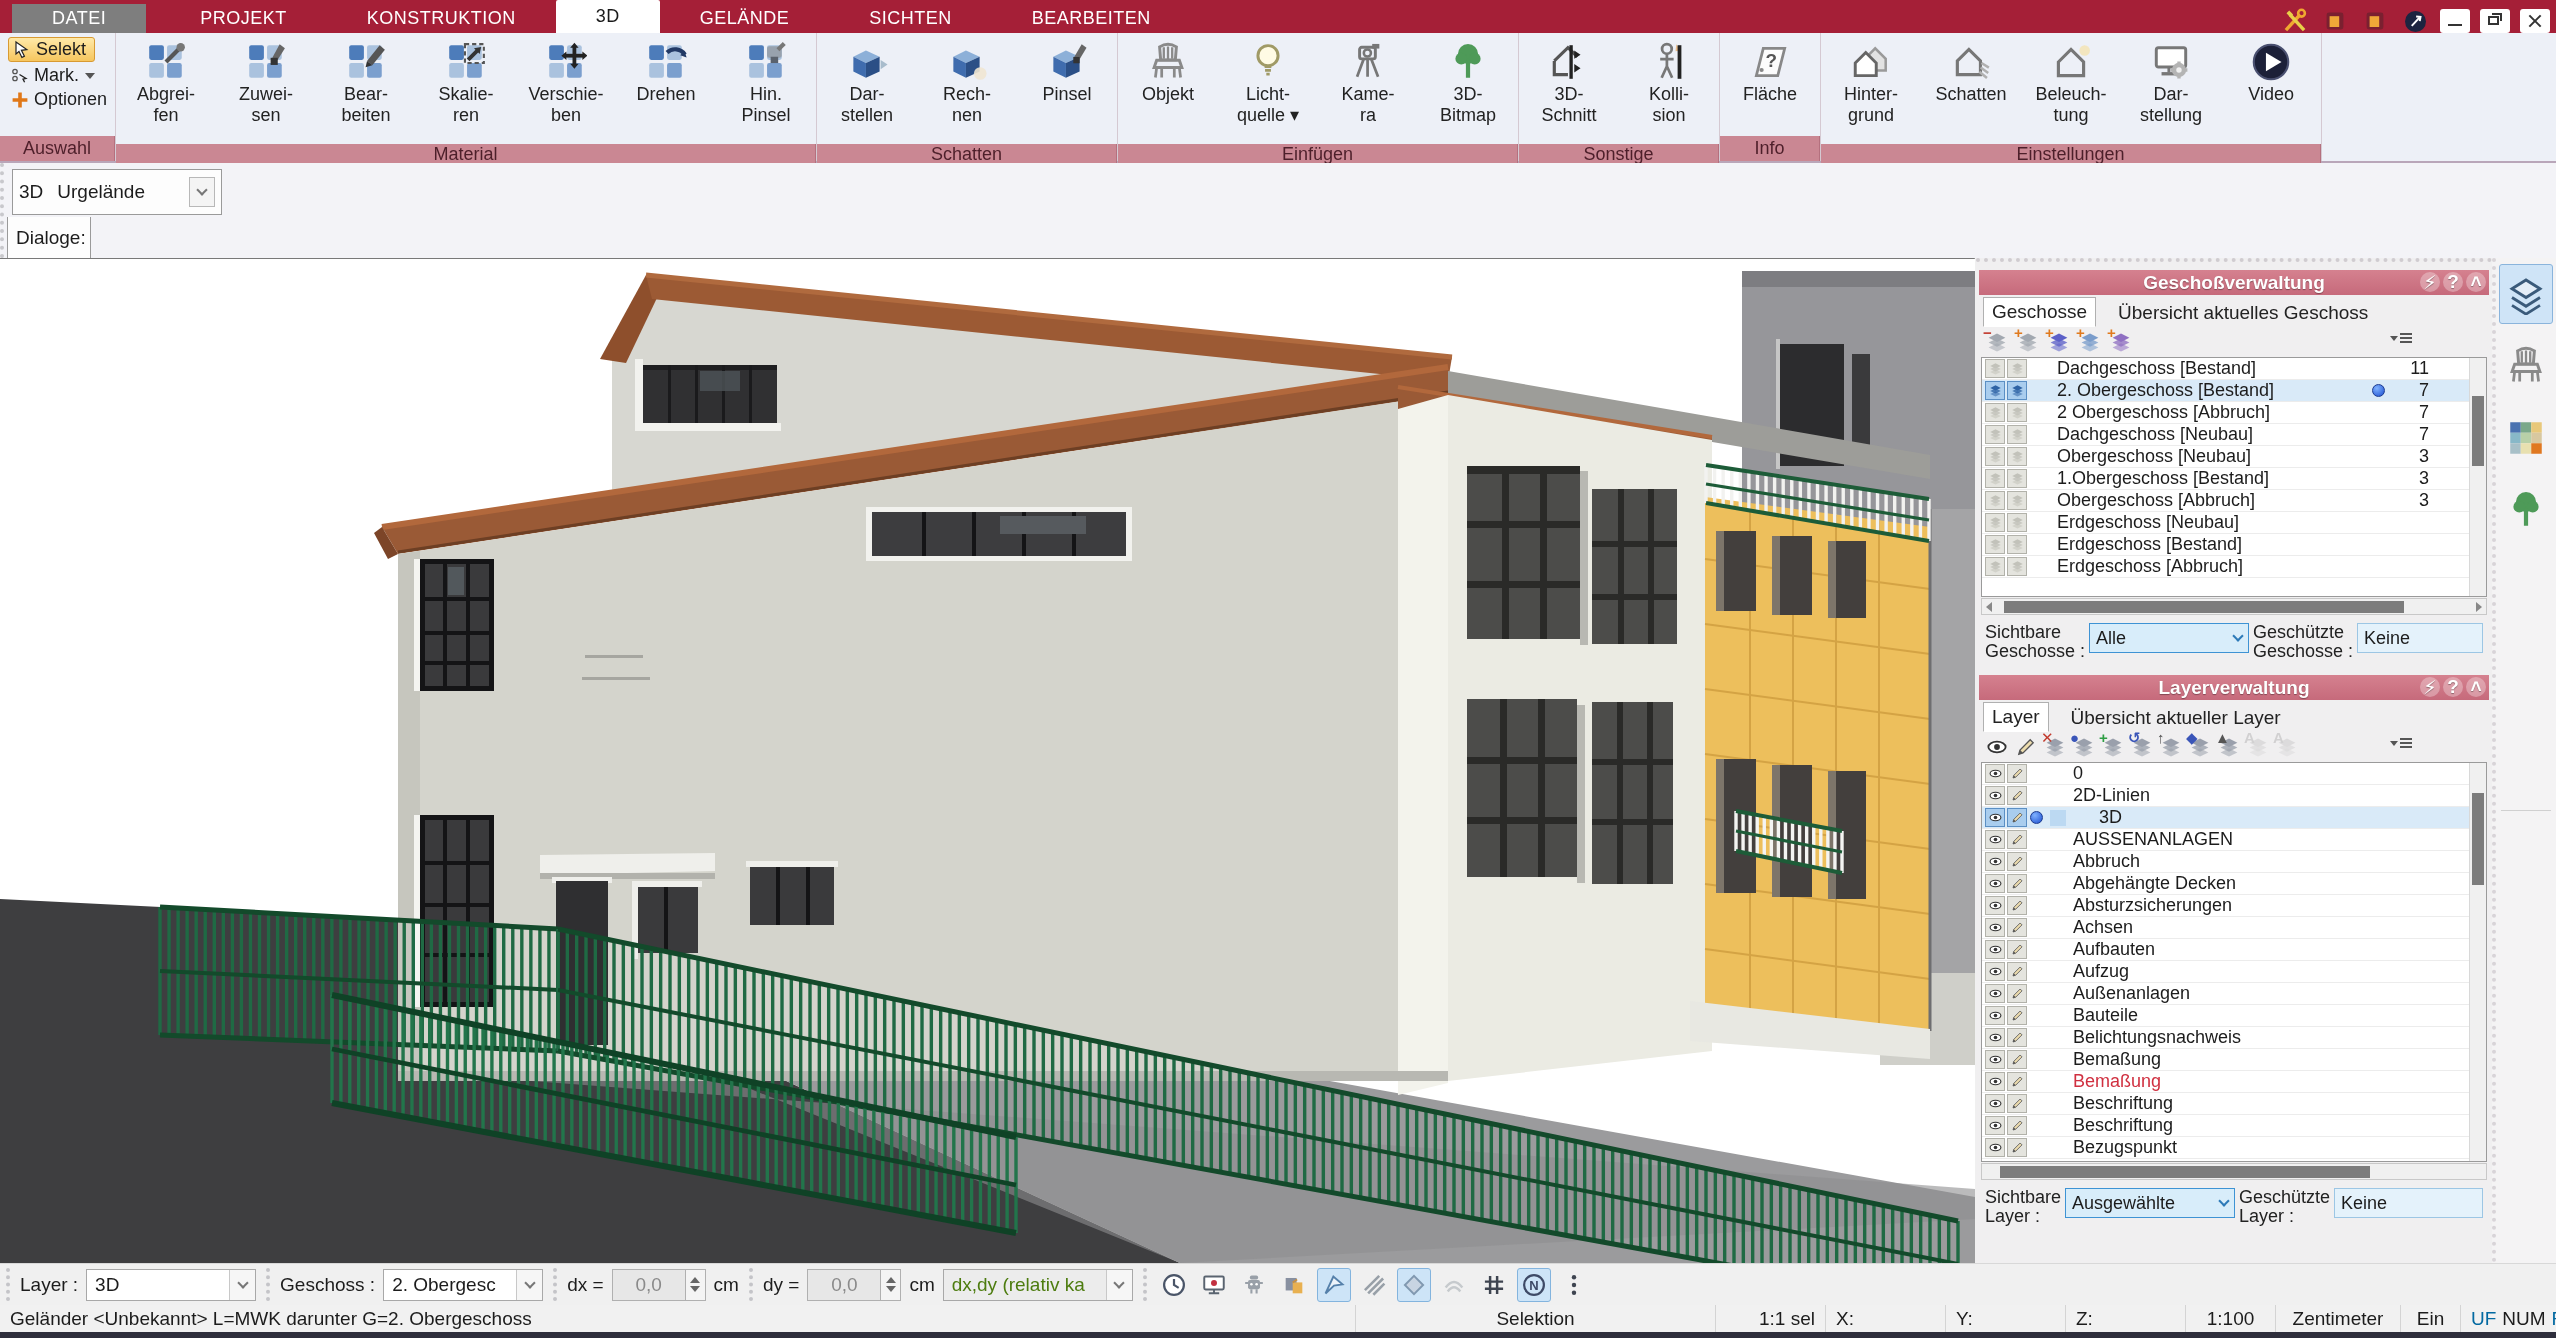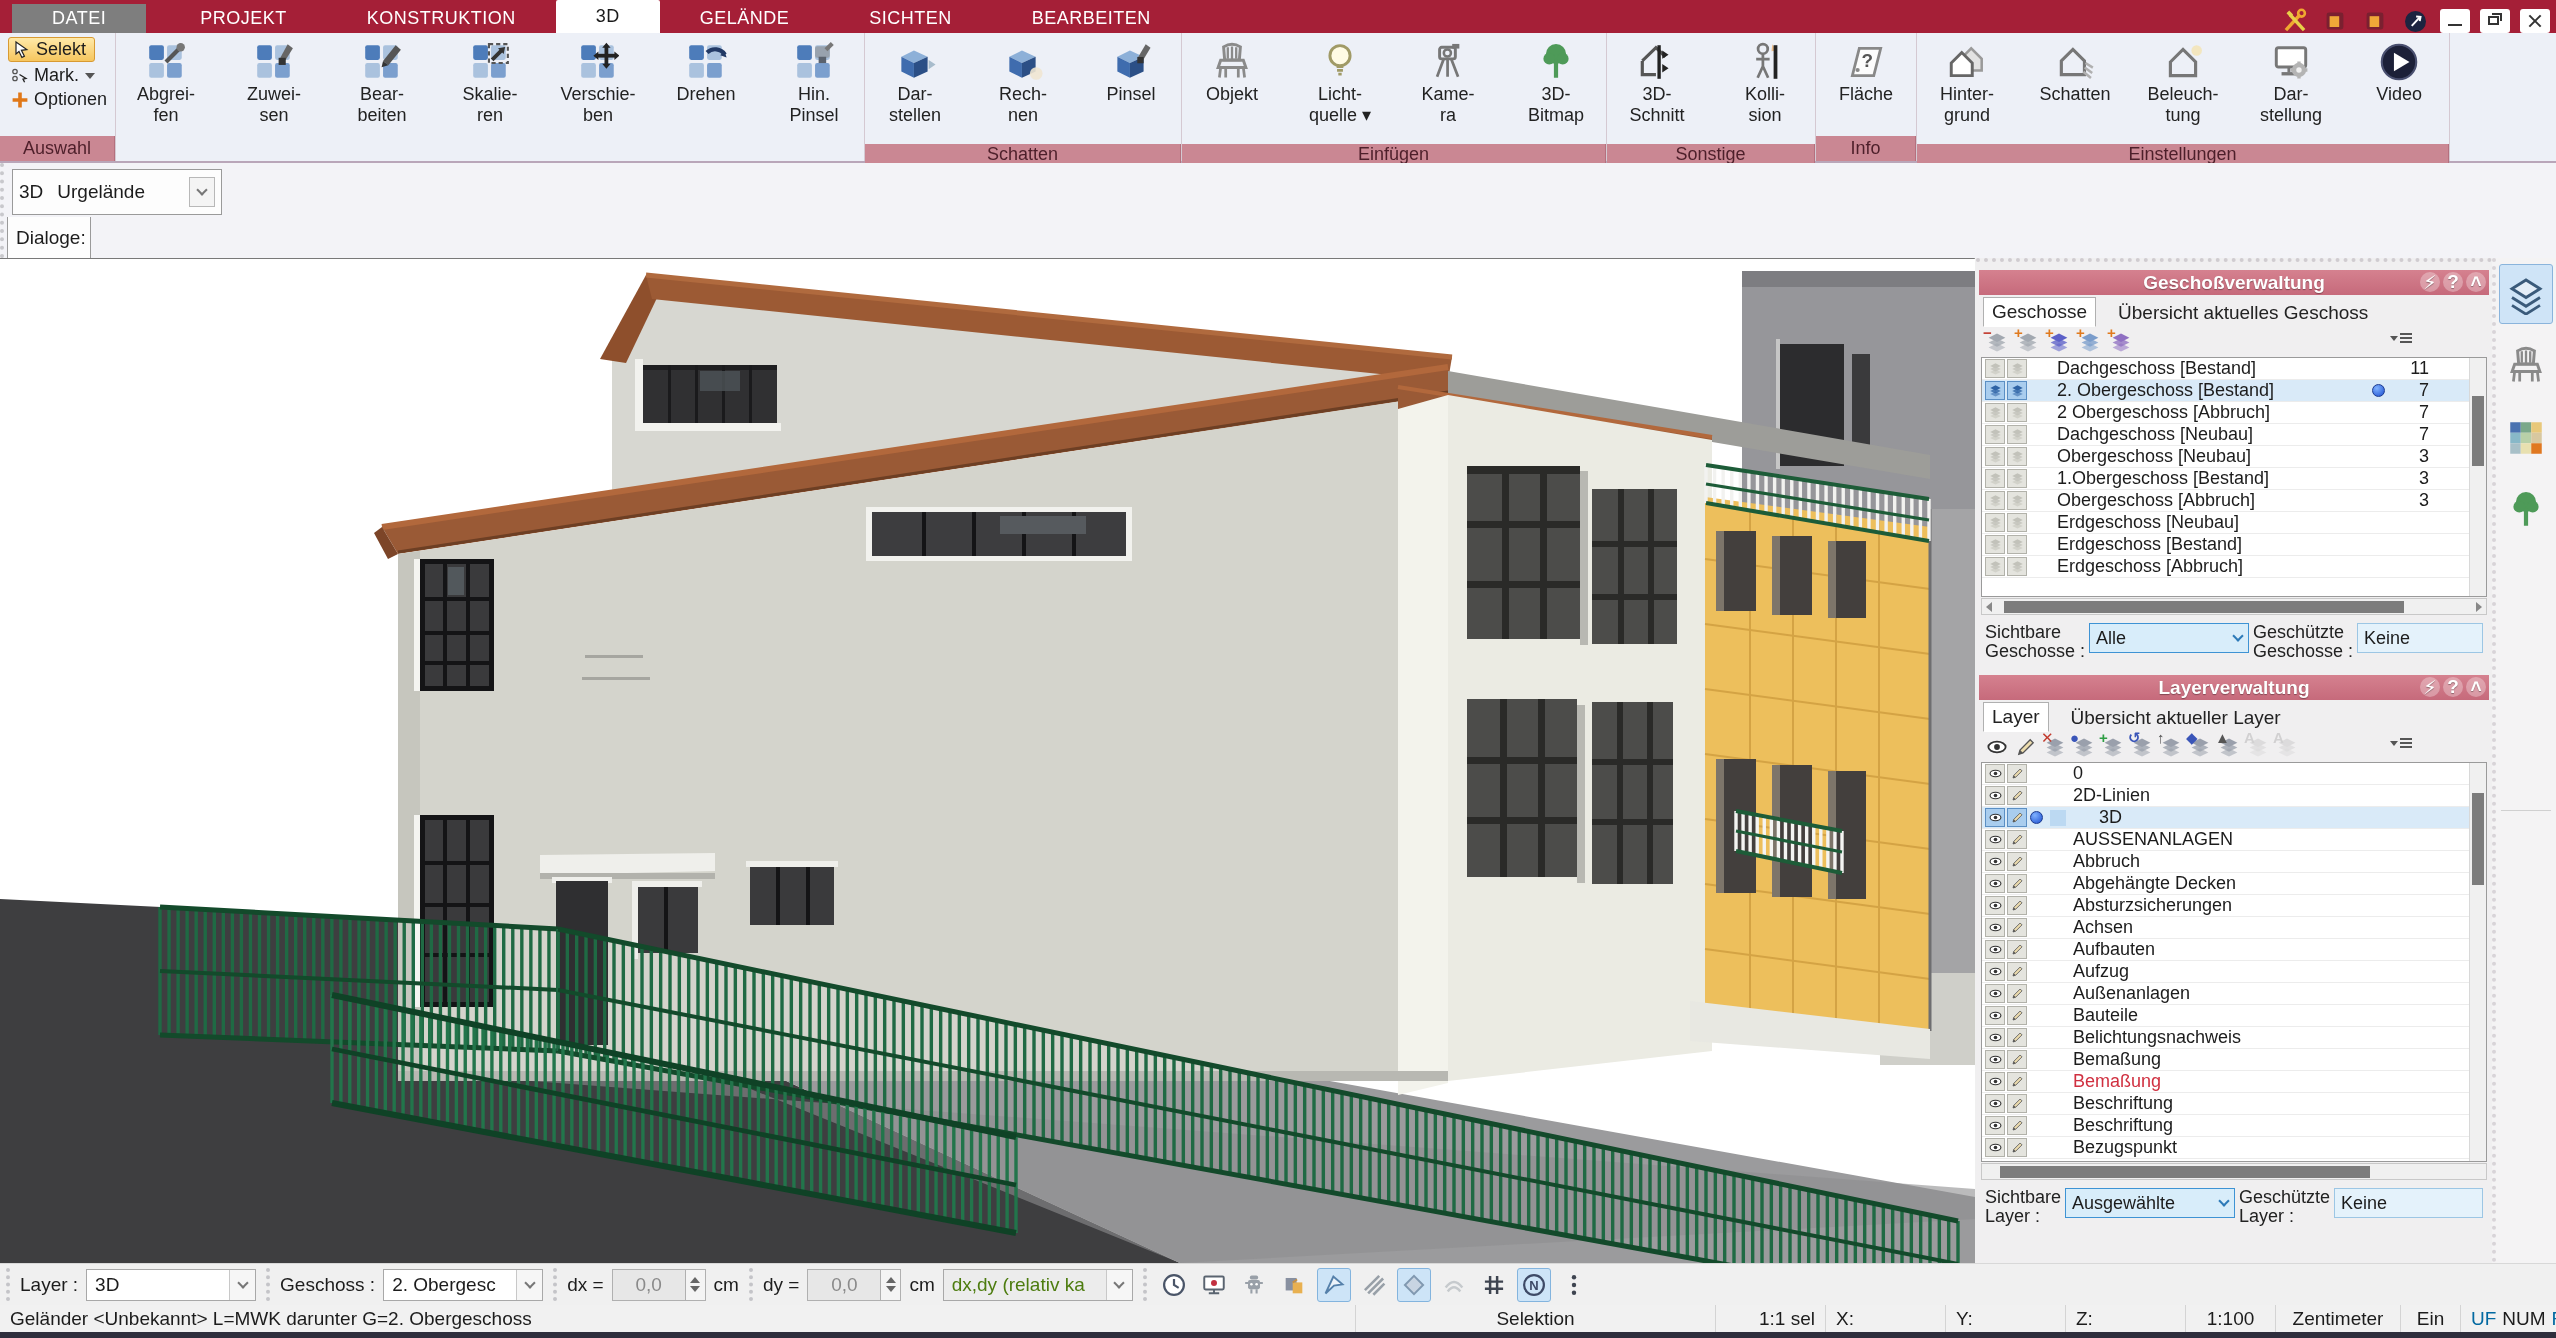--- a/index.html
+++ b/index.html
@@ -16,21 +16,21 @@
   .winbtn{width:30px;height:24px;background:#fff;border-radius:3px;position:relative}
   .winbtn i{position:absolute;background:#333}
   .wmin i{left:8px;top:15px;width:14px;height:2px}
   .wres i{left:8px;top:7px;width:11px;height:9px;background:none;border:2px solid #333}
   .wres b{position:absolute;left:12px;top:4px;width:10px;height:8px;border:2px solid #333;border-left:none;border-bottom:none}
   .wclo i{left:14px;top:4px;width:2px;height:16px;transform:rotate(45deg)}
   .wclo b{position:absolute;left:14px;top:4px;width:2px;height:16px;background:#333;transform:rotate(-45deg)}
   
   #ribbon{position:absolute;left:0;top:33px;width:2556px;height:130px;background:#edf0f7;border-bottom:2px solid #b9a6b9;display:flex;align-items:stretch}
   .rgroup{display:flex;flex-direction:column;border-right:1px solid #d5c9d2}
-  .rbody{flex:1;display:flex;align-items:flex-start;padding:4px 6px 16px 6px;gap:20px}
+  .rbody{flex:1;display:flex;align-items:flex-start;padding:4px 6px 16px 6px;gap:12px}
   .rlabel{height:25px;background:#ca8793;color:#4d1f2a;font-size:18px;display:flex;align-items:center;justify-content:center;border-right:1px solid #b4707e}
   .rbtn{display:flex;flex-direction:column;align-items:center;min-width:88px;padding:2px 4px;border-radius:3px;cursor:default}
   .ric{width:42px;height:42px;margin:2px 0 1px}
   .rlbl{font-size:18px;line-height:21px;text-align:center;color:#222}
   .auswahl{display:flex;flex-direction:column;gap:3px;padding:4px 8px}
   .selektbtn{display:flex;align-items:center;gap:4px;background:linear-gradient(#ffe9a8,#f6c65e);border:1px solid #d89a32;border-radius:3px;padding:1px 8px 1px 3px;font-size:18px}
   .smallrow{display:flex;align-items:center;gap:4px;font-size:18px;padding-left:2px}
   .mini-ic{width:20px;height:20px}
   .ddarrow{width:0;height:0;border-left:5px solid transparent;border-right:5px solid transparent;border-top:6px solid #555;margin-left:2px}
   
@@ -463,20 +463,21 @@
             </svg>
             <div class="rlbl"><span>Drehen</span><br><span></span></div>
           </div>
           <div class="rbtn">
             <svg class="ric">
               <use href="#ic-stamp"></use>
             </svg>
             <div class="rlbl"><span>Hin.</span><br><span>Pinsel</span></div>
           </div>
         </div>
+      <div class="rlabel">Material</div>
     </div>
     <div class="rgroup">
       <div class="rbody">
 
       <div class="rbtn">
             <svg class="ric">
               <use href="#ic-cubeshow"></use>
             </svg>
             <div class="rlbl"><span>Dar-</span><br><span>stellen</span></div>
           </div>

